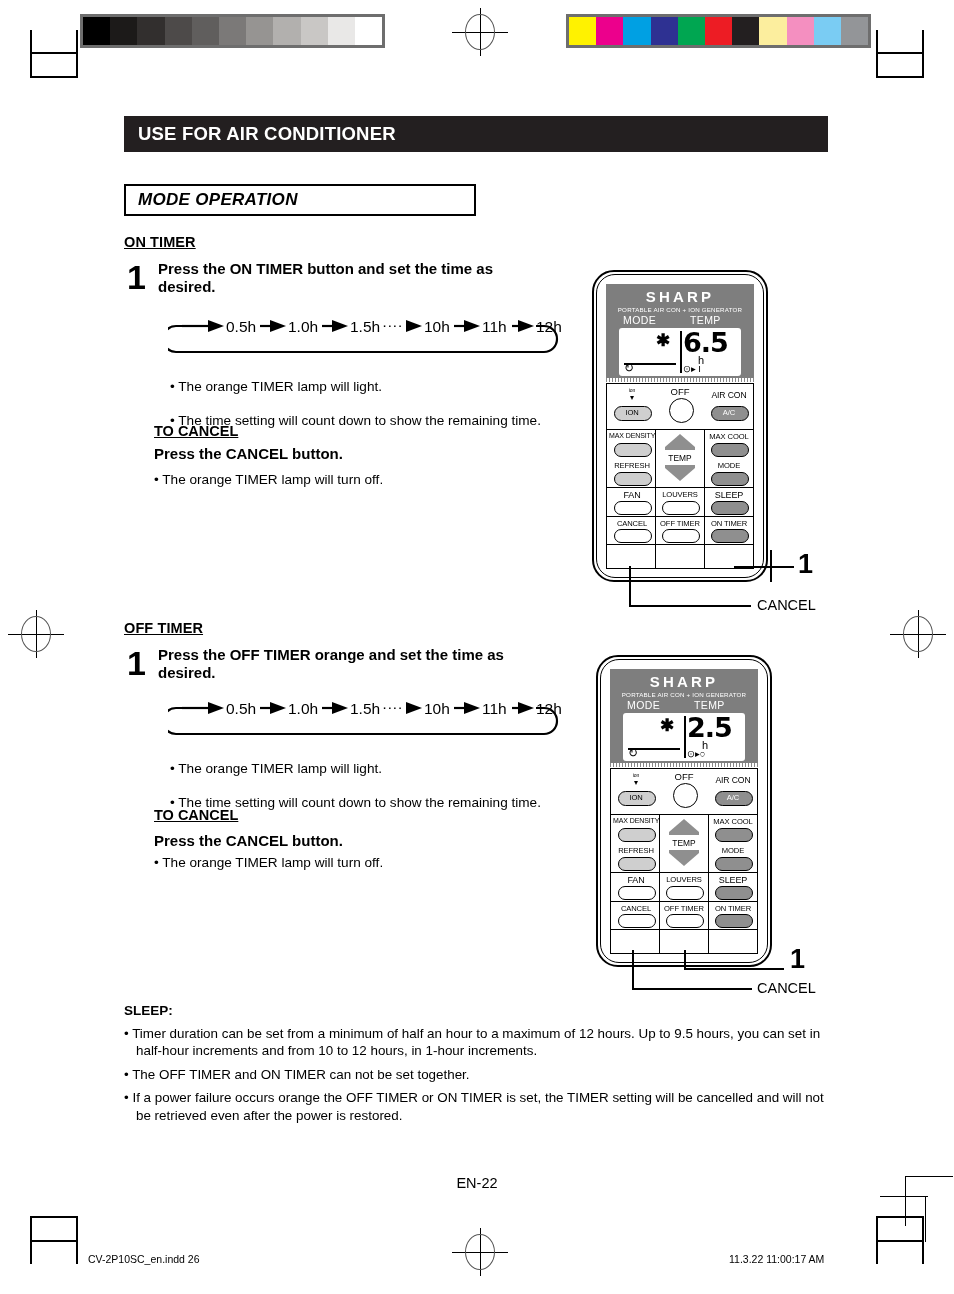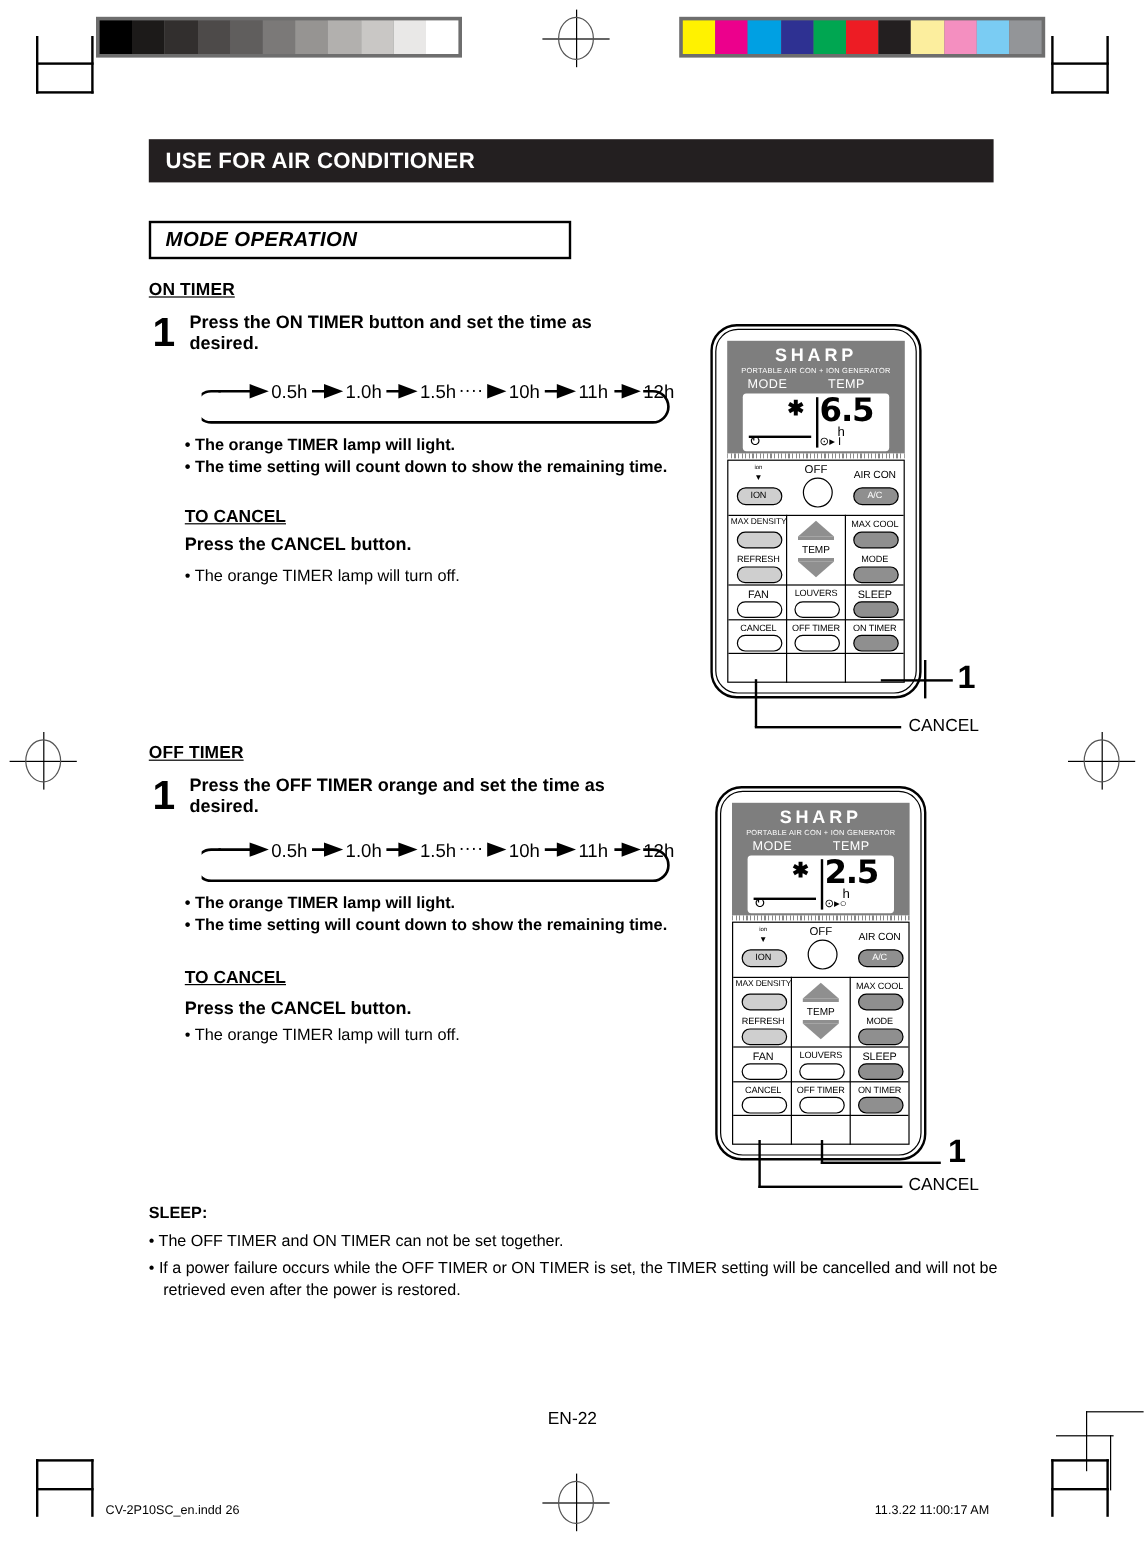--- a/index.html
+++ b/index.html
@@ -32,21 +32,21 @@
     position:absolute;left:124px;top:184px;width:352px;height:32px;
     border:2px solid #000;display:flex;align-items:center;box-sizing:border-box;
   }
   .sectionbox span{font-size:17px;font-weight:bold;font-style:italic;padding-left:12px;letter-spacing:.3px;}
 
   
   .subhead{font-size:14.5px;font-weight:bold;text-decoration:underline;letter-spacing:.1px;}
   .stepnum{font-size:34px;font-weight:bold;line-height:.9;font-family:"Liberation Sans",sans-serif;}
   .steptitle{font-size:15px;font-weight:bold;line-height:1.22;}
   .bullets{font-size:13.6px;line-height:1.33;}
-  .bullets p{margin:0;padding-left:12px;text-indent:-12px;font-weight:bold;}
+  .bullets p{margin:16px;padding-left:12px;text-indent:-12px;}
   .just{text-align:justify;}
   .tocancel{font-size:14.5px;font-weight:bold;text-decoration:underline;}
   .presscancel{font-size:15px;font-weight:bold;}
 
   
   .flowwrap{position:absolute;}
   .flowwrap svg{display:block;}
   .flowtext{font-family:"Liberation Sans",sans-serif;font-size:15.5px;fill:#000;}
 
   
@@ -500,20 +500,21 @@
 <div class="leader" style="left:684px;top:968px;width:100px;height:1.6px;"></div>
 <div class="callnum" style="left:790px;top:946px;">1</div>
 
 <div class="leader" style="left:632px;top:950px;width:1.6px;height:40px;"></div>
 <div class="leader" style="left:632px;top:988px;width:120px;height:1.6px;"></div>
 <div class="calltext" style="left:757px;top:981px;">CANCEL</div>
 
 <div class="abs" style="left:124px;top:1003px;width:712px;">
   <div class="noteshead">SLEEP:</div>
   <div class="notes" style="margin-top:7px;">
+    <p>• Timer duration can be set from a minimum of half an hour to a maximum of 12 hours. Up to 9.5 hours, you can set in half-hour increments and from 10 to 12 hours, in 1-hour increments.</p>
     <p>• The OFF TIMER and ON TIMER can not be set together.</p>
-    <p>• If a power failure occurs while the OFF TIMER or ON TIMER is set, the TIMER setting will be cancelled and will not be retrieved even after the power is restored.</p>
+    <p>• If a power failure occurs orange the OFF TIMER or ON TIMER is set, the TIMER setting will be cancelled and will not be retrieved even after the power is restored.</p>
   </div>
 </div>
 
 <div class="pagenum" style="top:1175px;">EN-22</div>
 <div class="footL" style="left:88px;top:1253px;">CV-2P10SC_en.indd   26</div>
 <div class="footR" style="left:729px;top:1253px;">11.3.22   11:00:17 AM</div>
 
 </body></html>

